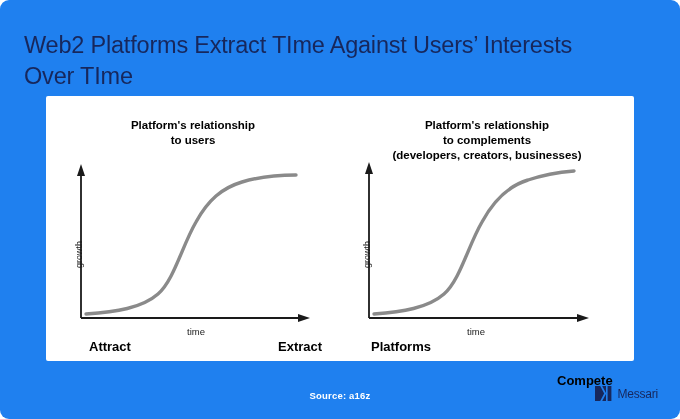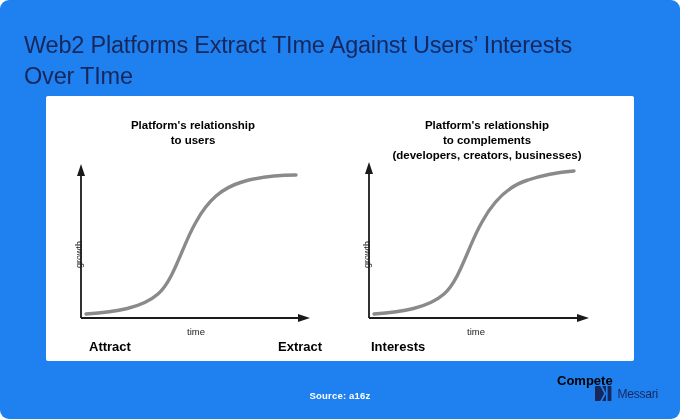--- a/index.html
+++ b/index.html
@@ -200,21 +200,21 @@
         <g>
           <line x1="29" y1="222" x2="240" y2="222" stroke="#1A1A1A" stroke-width="1.8"></line>
           <polygon points="249,222 237,218 237,226" fill="#1A1A1A"></polygon>
         </g>
         <path d="M 34 218 C 62 216, 88 212, 104 198 C 120 184, 128 150, 142 126
                  C 154 104, 168 90, 188 84 C 206 78, 222 76, 234 75" fill="none" stroke="#8A8A8A" stroke-width="3.4" stroke-linecap="round"></path>
       </svg>
 
       <div class="axis-ylabel" id="ylabel-compl">growth</div>
       <div class="axis-xlabel" id="xlabel-compl">time</div>
-      <div class="endpoint" id="endpoint-cooperate">Interests</div>
+      <div class="endpoint" id="endpoint-cooperate">Platforms</div>
       <div class="endpoint" id="endpoint-compete">Compete</div>
     </div>
 
   </div>
 
   <div id="source-credit">Source: a16z</div>
 
   <div id="brand-logo">
     <svg id="brand-mark" width="17" height="15" viewBox="0 0 17 15">
       <polygon points="0,0 5.2,0 9.2,7.5 5.2,15 0,15" fill="#17275C"></polygon>

